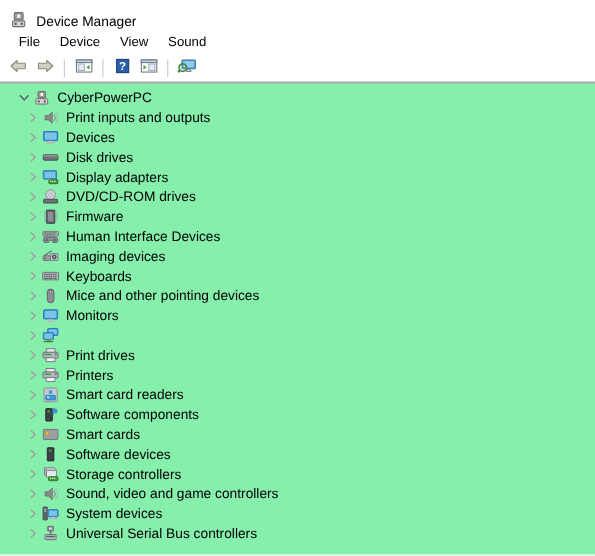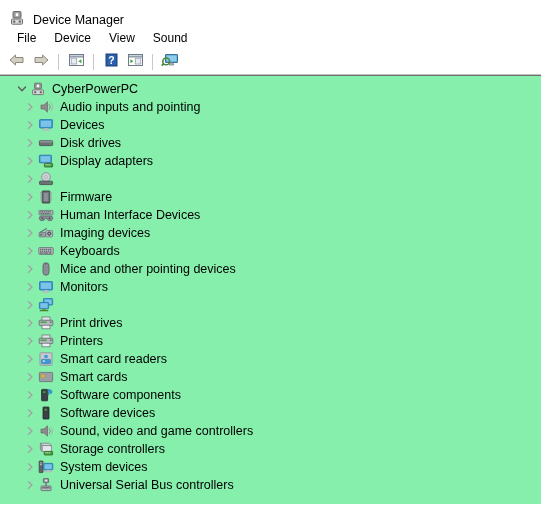--- a/index.html
+++ b/index.html
@@ -248,21 +248,21 @@
           <path d="M3.4 1.6 L7 5 L3.4 8.4" fill="none" stroke="#a0a0a0" stroke-width="1.3" stroke-linecap="round" stroke-linejoin="round"></path>
         </svg>
     </span>
     <span class="node-icon">
       <svg width="16" height="16" viewBox="0 0 16 16">
         <path d="M3 6 L6 6 L9.5 2.8 L9.5 13.2 L6 10 L3 10 Z" fill="#8b8b8b" stroke="#6a6a6a" stroke-width="0.7" stroke-linejoin="round"></path>
         <path d="M11 5.2 A4 4 0 0 1 11 10.8" fill="none" stroke="#8b8b8b" stroke-width="1"></path>
         <path d="M12.6 3.6 A6.2 6.2 0 0 1 12.6 12.4" fill="none" stroke="#b0b0b0" stroke-width="1"></path>
       </svg>
     </span>
-    <span class="node-label">Audio inputs and pointing</span>
+    <span class="node-label">Print inputs and outputs</span>
   </div>
 
   <div class="tree-row child">
     <span class="twisty">
       <svg width="10" height="10" viewBox="0 0 10 10">
           <path d="M3.4 1.6 L7 5 L3.4 8.4" fill="none" stroke="#a0a0a0" stroke-width="1.3" stroke-linecap="round" stroke-linejoin="round"></path>
         </svg>
     </span>
     <span class="node-icon">
       <svg width="16" height="16" viewBox="0 0 16 16">
@@ -318,20 +318,21 @@
         </svg>
     </span>
     <span class="node-icon">
       <svg width="16" height="16" viewBox="0 0 16 16">
         <circle cx="8" cy="6" r="4.4" fill="#cdd1d5" stroke="#8b9096" stroke-width="0.9"></circle>
         <circle cx="8" cy="6" r="1.3" fill="#ffffff" stroke="#8b9096" stroke-width="0.7"></circle>
         <rect x="1.6" y="10.2" width="12.8" height="3.4" rx="0.6" fill="#6e7276" stroke="#4c5053" stroke-width="0.9"></rect>
         <rect x="11.4" y="11.3" width="1.7" height="1.2" fill="#3faa33"></rect>
       </svg>
     </span>
+    <span class="node-label">DVD/CD-ROM drives</span>
   </div>
 
   <div class="tree-row child">
     <span class="twisty">
       <svg width="10" height="10" viewBox="0 0 10 10">
           <path d="M3.4 1.6 L7 5 L3.4 8.4" fill="none" stroke="#a0a0a0" stroke-width="1.3" stroke-linecap="round" stroke-linejoin="round"></path>
         </svg>
     </span>
     <span class="node-icon">
       <svg width="16" height="16" viewBox="0 0 16 16">
@@ -538,72 +539,56 @@
   </div>
 
   <div class="tree-row child">
     <span class="twisty">
       <svg width="10" height="10" viewBox="0 0 10 10">
           <path d="M3.4 1.6 L7 5 L3.4 8.4" fill="none" stroke="#a0a0a0" stroke-width="1.3" stroke-linecap="round" stroke-linejoin="round"></path>
         </svg>
     </span>
     <span class="node-icon">
       <svg width="16" height="16" viewBox="0 0 16 16">
-        <rect x="1.4" y="3.4" width="13.2" height="9.2" rx="0.8" fill="#9aa0a6" stroke="#6f747a" stroke-width="0.9"></rect>
-        <rect x="3.2" y="5.6" width="3.4" height="2.8" rx="0.3" fill="#e8bb4a" stroke="#b08f2e" stroke-width="0.6"></rect>
-      </svg>
-    </span>
-    <span class="node-label">Smart cards</span>
-  </div>
-
-  <div class="tree-row child">
-    <span class="twisty">
-      <svg width="10" height="10" viewBox="0 0 10 10">
-          <path d="M3.4 1.6 L7 5 L3.4 8.4" fill="none" stroke="#a0a0a0" stroke-width="1.3" stroke-linecap="round" stroke-linejoin="round"></path>
-        </svg>
-    </span>
-    <span class="node-icon">
-      <svg width="16" height="16" viewBox="0 0 16 16">
         <rect x="3.6" y="2.4" width="6" height="11.4" rx="0.6" fill="#3b4046" stroke="#23272b" stroke-width="0.8"></rect>
         <rect x="5.2" y="4.2" width="2.2" height="1.8" fill="#3faa33"></rect>
         <path d="M10 2.6 h2.2 v1.4 a0.9 0.9 0 1 1 1.4 0.9 v1.5 h-1.5 a0.9 0.9 0 1 0 -0.9 1.4 h-1.2 Z" fill="#3a9ad9" stroke="#2f7aad" stroke-width="0.6"></path>
       </svg>
     </span>
     <span class="node-label">Software components</span>
   </div>
 
   <div class="tree-row child">
     <span class="twisty">
       <svg width="10" height="10" viewBox="0 0 10 10">
           <path d="M3.4 1.6 L7 5 L3.4 8.4" fill="none" stroke="#a0a0a0" stroke-width="1.3" stroke-linecap="round" stroke-linejoin="round"></path>
         </svg>
     </span>
     <span class="node-icon">
       <svg width="16" height="16" viewBox="0 0 16 16">
+        <rect x="1.4" y="3.4" width="13.2" height="9.2" rx="0.8" fill="#9aa0a6" stroke="#6f747a" stroke-width="0.9"></rect>
+        <rect x="3.2" y="5.6" width="3.4" height="2.8" rx="0.3" fill="#e8bb4a" stroke="#b08f2e" stroke-width="0.6"></rect>
+      </svg>
+    </span>
+    <span class="node-label">Smart cards</span>
+  </div>
+
+  <div class="tree-row child">
+    <span class="twisty">
+      <svg width="10" height="10" viewBox="0 0 10 10">
+          <path d="M3.4 1.6 L7 5 L3.4 8.4" fill="none" stroke="#a0a0a0" stroke-width="1.3" stroke-linecap="round" stroke-linejoin="round"></path>
+        </svg>
+    </span>
+    <span class="node-icon">
+      <svg width="16" height="16" viewBox="0 0 16 16">
         <rect x="5" y="2" width="6" height="12" rx="0.6" fill="#3b4046" stroke="#23272b" stroke-width="0.8"></rect>
         <rect x="6.6" y="3.8" width="2.2" height="1.8" fill="#3faa33"></rect>
       </svg>
     </span>
     <span class="node-label">Software devices</span>
-  </div>
-
-  <div class="tree-row child">
-    <span class="twisty">
-      <svg width="10" height="10" viewBox="0 0 10 10">
-          <path d="M3.4 1.6 L7 5 L3.4 8.4" fill="none" stroke="#a0a0a0" stroke-width="1.3" stroke-linecap="round" stroke-linejoin="round"></path>
-        </svg>
-    </span>
-    <span class="node-icon">
-      <svg width="16" height="16" viewBox="0 0 16 16">
-        <path d="M3 6 L6 6 L9.5 2.8 L9.5 13.2 L6 10 L3 10 Z" fill="#8b8b8b" stroke="#6a6a6a" stroke-width="0.7" stroke-linejoin="round"></path>
-        <path d="M11 5.2 A4 4 0 0 1 11 10.8" fill="none" stroke="#8b8b8b" stroke-width="1"></path>
-        <path d="M12.6 3.6 A6.2 6.2 0 0 1 12.6 12.4" fill="none" stroke="#b0b0b0" stroke-width="1"></path>
-      </svg>
-    </span>
-    <span class="node-label">Sound, video and game controllers</span>
   </div>
 
   <div class="tree-row child">
     <span class="twisty">
       <svg width="10" height="10" viewBox="0 0 10 10">
           <path d="M3.4 1.6 L7 5 L3.4 8.4" fill="none" stroke="#a0a0a0" stroke-width="1.3" stroke-linecap="round" stroke-linejoin="round"></path>
         </svg>
     </span>
     <span class="node-icon">
       <svg width="16" height="16" viewBox="0 0 16 16">
@@ -620,20 +605,36 @@
   </div>
 
   <div class="tree-row child">
     <span class="twisty">
       <svg width="10" height="10" viewBox="0 0 10 10">
           <path d="M3.4 1.6 L7 5 L3.4 8.4" fill="none" stroke="#a0a0a0" stroke-width="1.3" stroke-linecap="round" stroke-linejoin="round"></path>
         </svg>
     </span>
     <span class="node-icon">
       <svg width="16" height="16" viewBox="0 0 16 16">
+        <path d="M3 6 L6 6 L9.5 2.8 L9.5 13.2 L6 10 L3 10 Z" fill="#8b8b8b" stroke="#6a6a6a" stroke-width="0.7" stroke-linejoin="round"></path>
+        <path d="M11 5.2 A4 4 0 0 1 11 10.8" fill="none" stroke="#8b8b8b" stroke-width="1"></path>
+        <path d="M12.6 3.6 A6.2 6.2 0 0 1 12.6 12.4" fill="none" stroke="#b0b0b0" stroke-width="1"></path>
+      </svg>
+    </span>
+    <span class="node-label">Sound, video and game controllers</span>
+  </div>
+
+  <div class="tree-row child">
+    <span class="twisty">
+      <svg width="10" height="10" viewBox="0 0 10 10">
+          <path d="M3.4 1.6 L7 5 L3.4 8.4" fill="none" stroke="#a0a0a0" stroke-width="1.3" stroke-linecap="round" stroke-linejoin="round"></path>
+        </svg>
+    </span>
+    <span class="node-icon">
+      <svg width="16" height="16" viewBox="0 0 16 16">
         <rect x="1.2" y="2" width="3.8" height="11.6" rx="0.5" fill="#5f6469" stroke="#3f4347" stroke-width="0.8"></rect>
         <rect x="2" y="3.4" width="2.2" height="1" fill="#b8bdc2"></rect>
         <rect x="2" y="5.2" width="2.2" height="1" fill="#b8bdc2"></rect>
         <rect x="5.6" y="4.4" width="9.2" height="6.4" rx="0.6" fill="#3a9ad9" stroke="#2f7aad" stroke-width="0.9"></rect>
         <rect x="6.6" y="5.3" width="7.2" height="4.6" fill="#7cc3e8"></rect>
         <rect x="8.6" y="10.8" width="3.2" height="1.3" fill="#b8bcc0"></rect>
         <rect x="6.4" y="12" width="7.6" height="1.2" rx="0.5" fill="#b8bcc0"></rect>
       </svg>
     </span>
     <span class="node-label">System devices</span>

